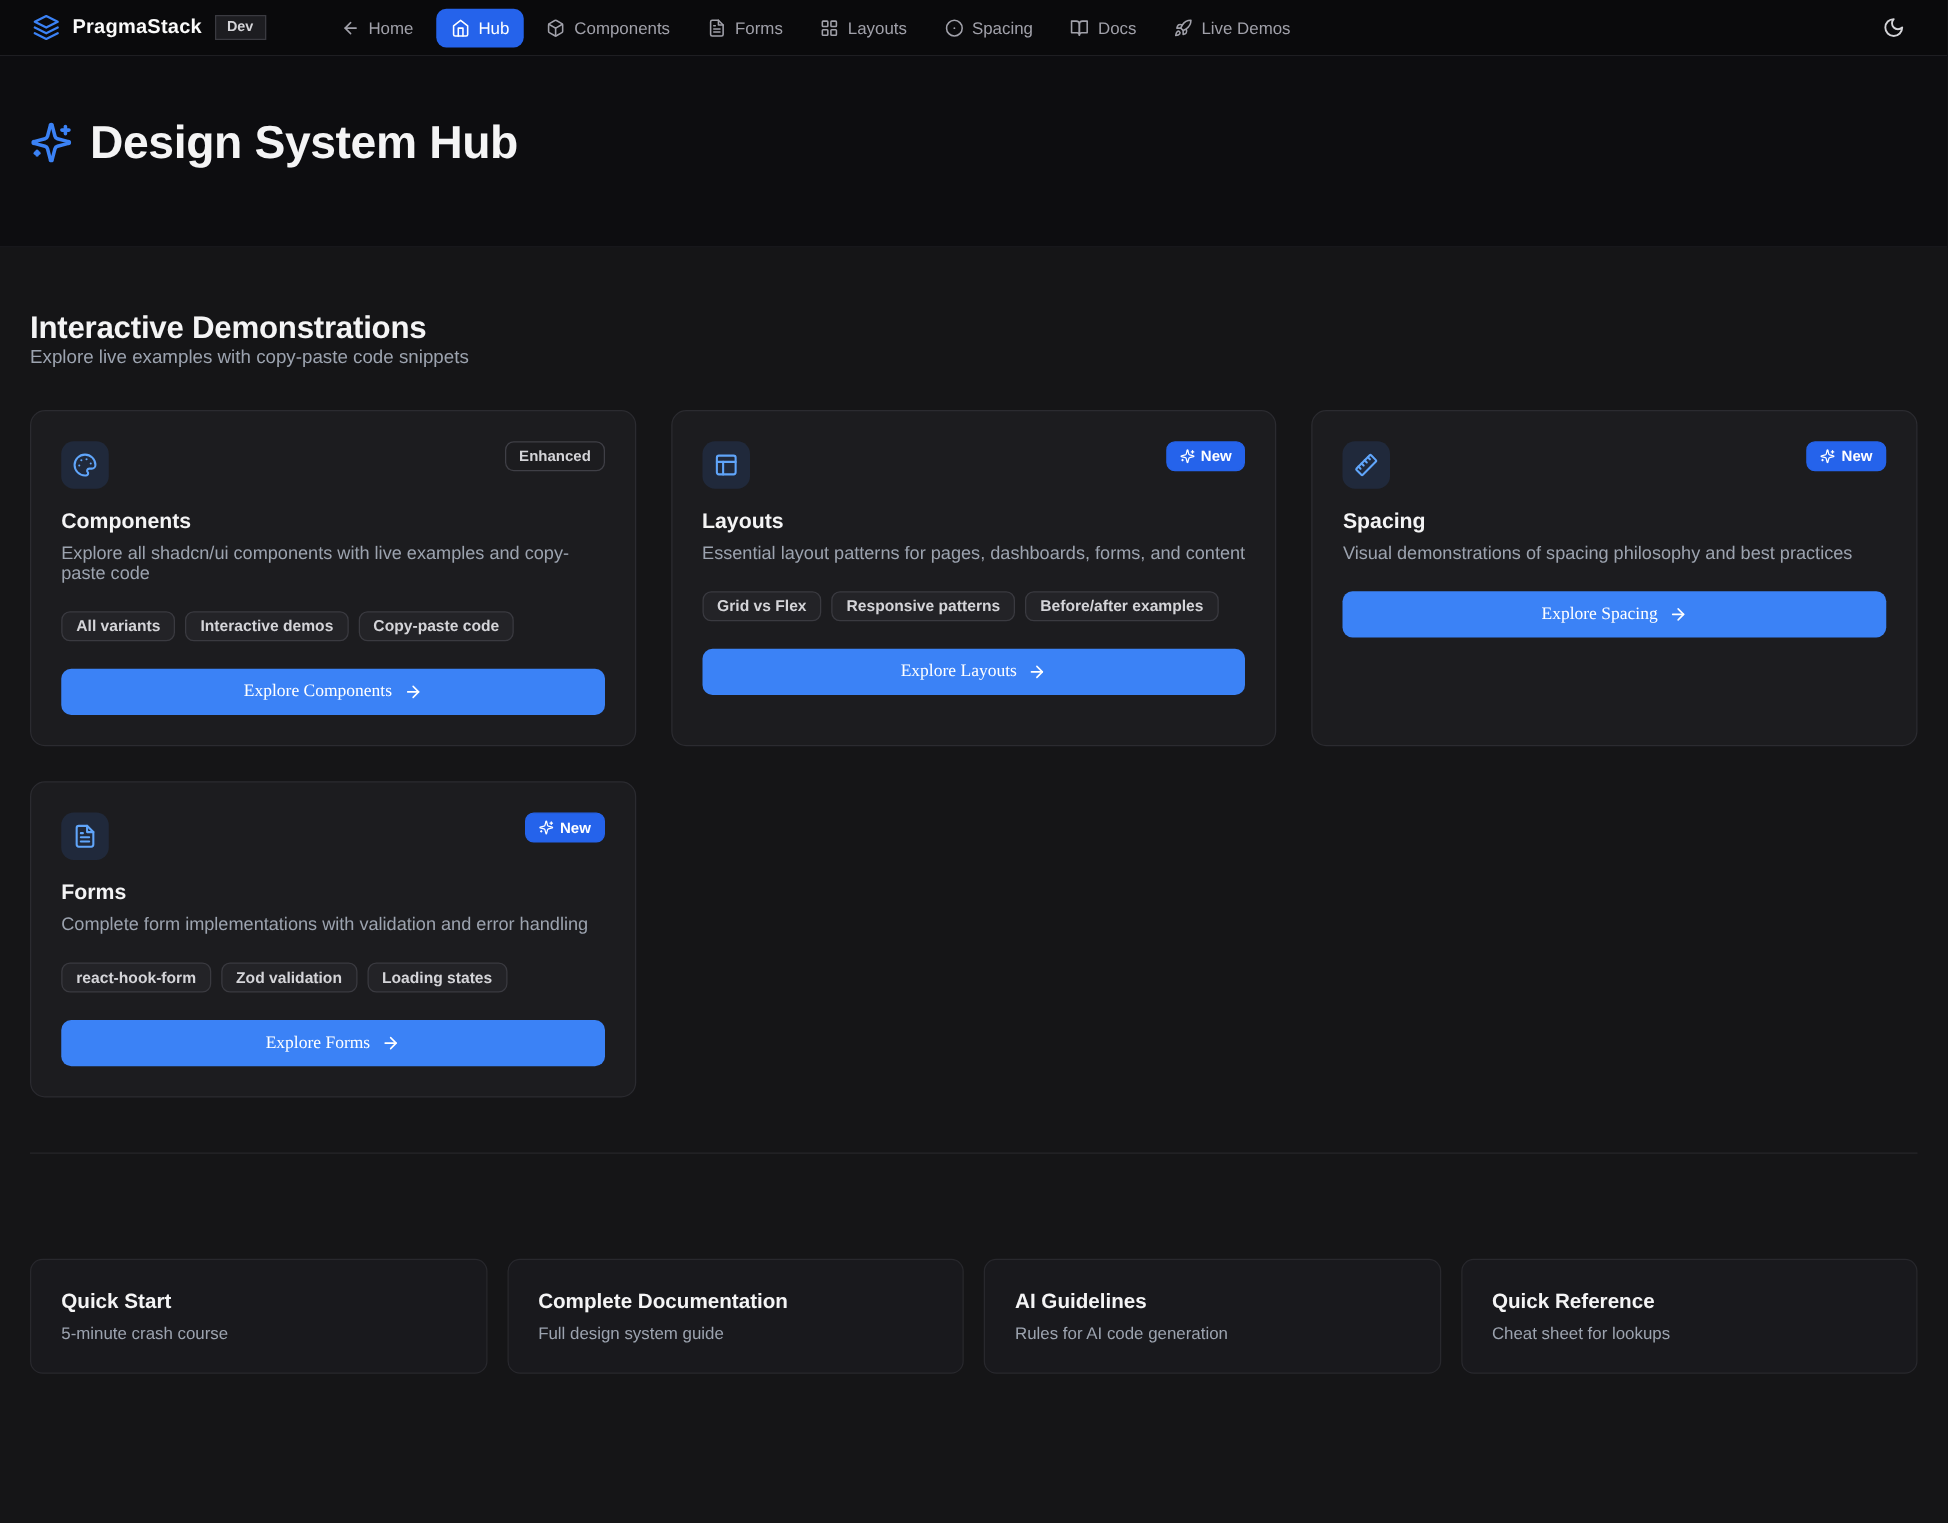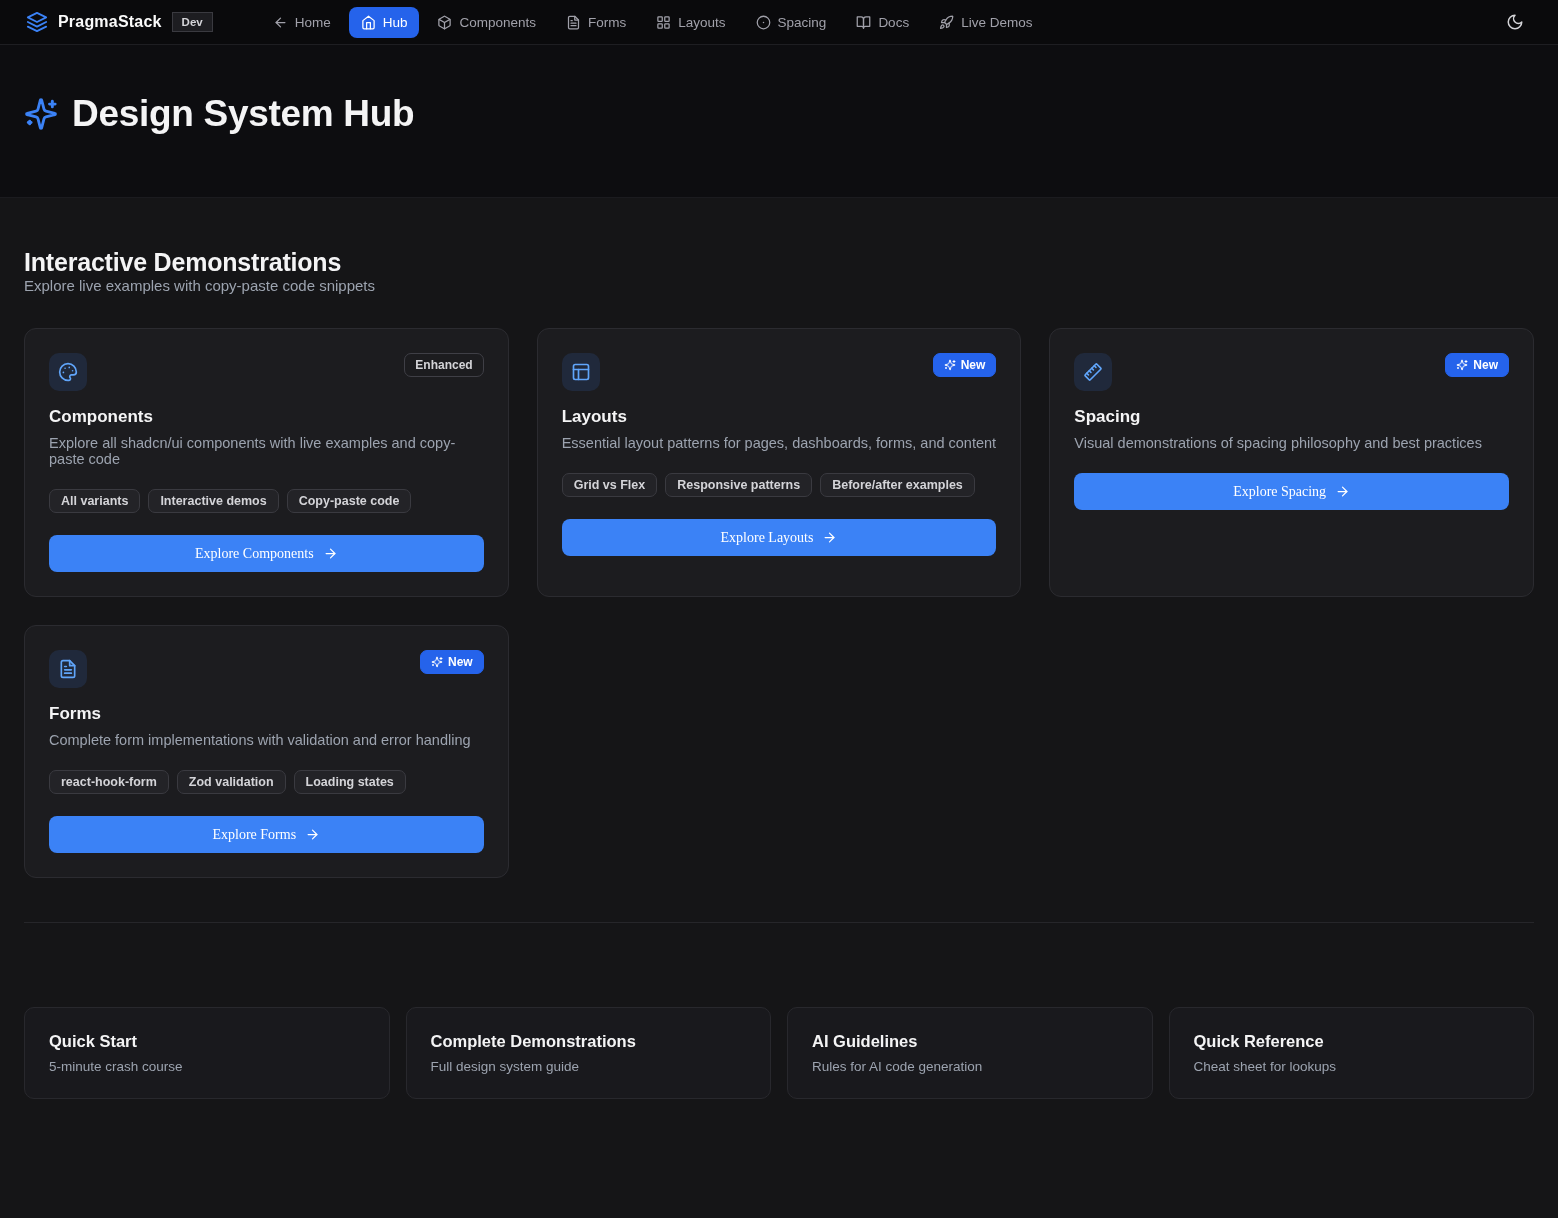--- a/index.html
+++ b/index.html
@@ -418,21 +418,21 @@
   <hr class="divider">
 
   <section class="docs">
 
     <div class="doc-grid">
       <article class="doc-card">
         <h3>Quick Start</h3>
         <p class="doc-desc">5-minute crash course</p>
       </article>
       <article class="doc-card">
-        <h3>Complete Demonstrations</h3>
+        <h3>Complete Documentation</h3>
         <p class="doc-desc">Full design system guide</p>
       </article>
       <article class="doc-card">
         <h3>AI Guidelines</h3>
         <p class="doc-desc">Rules for AI code generation</p>
       </article>
       <article class="doc-card">
         <h3>Quick Reference</h3>
         <p class="doc-desc">Cheat sheet for lookups</p>
       </article>

